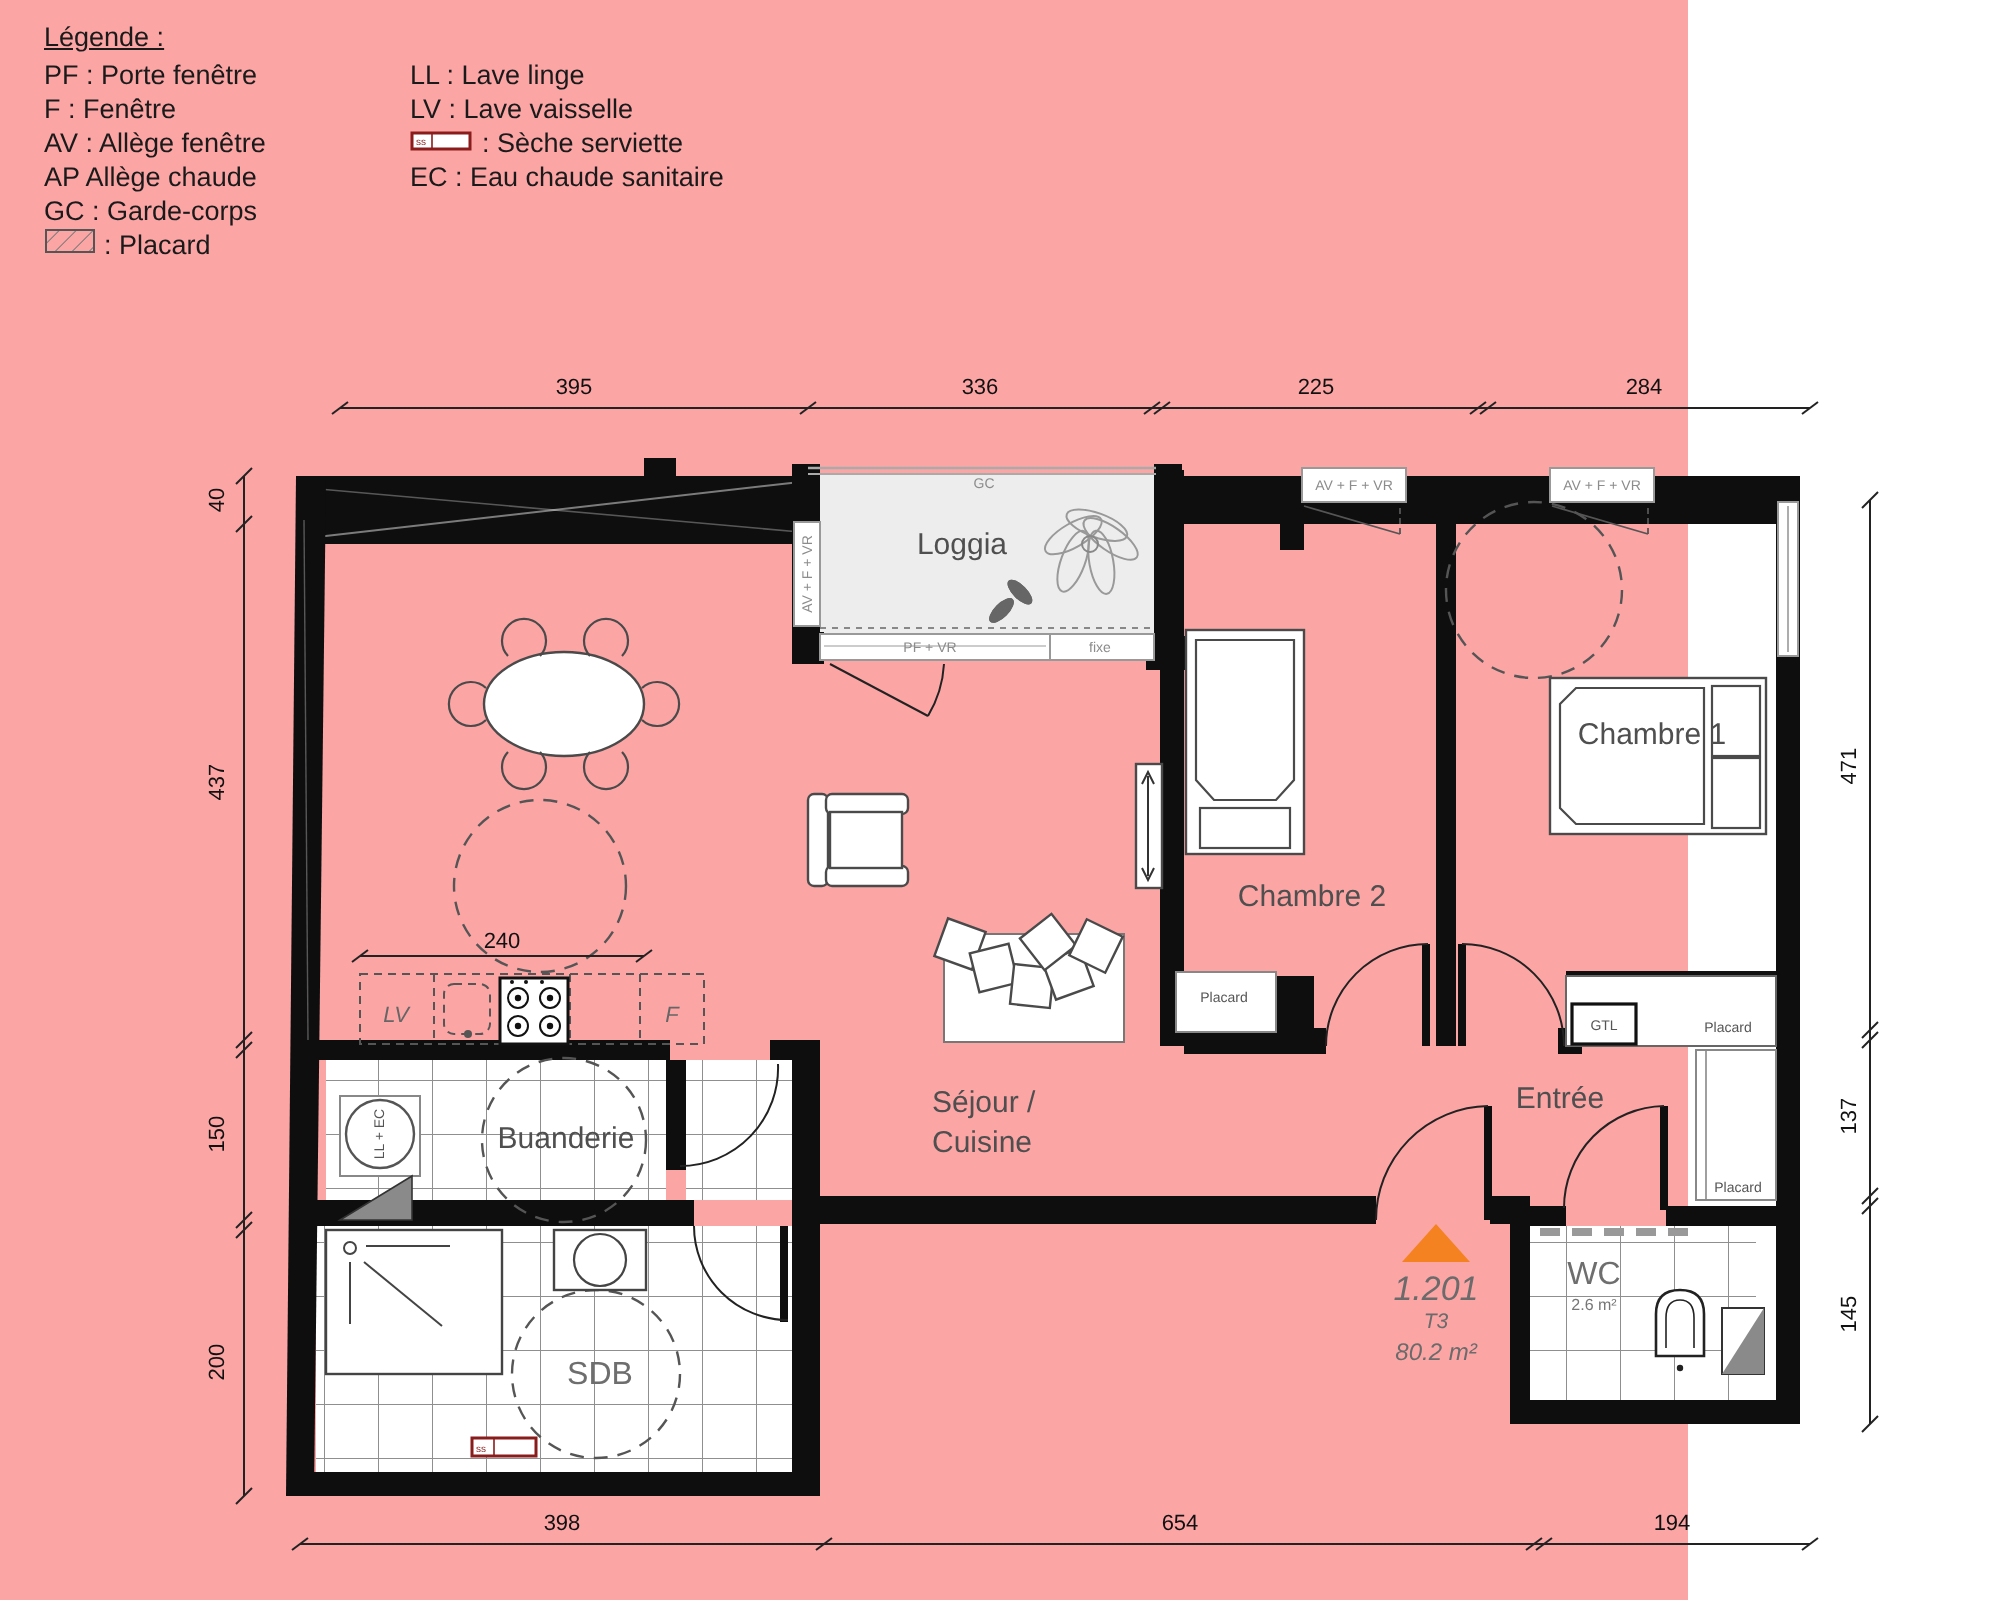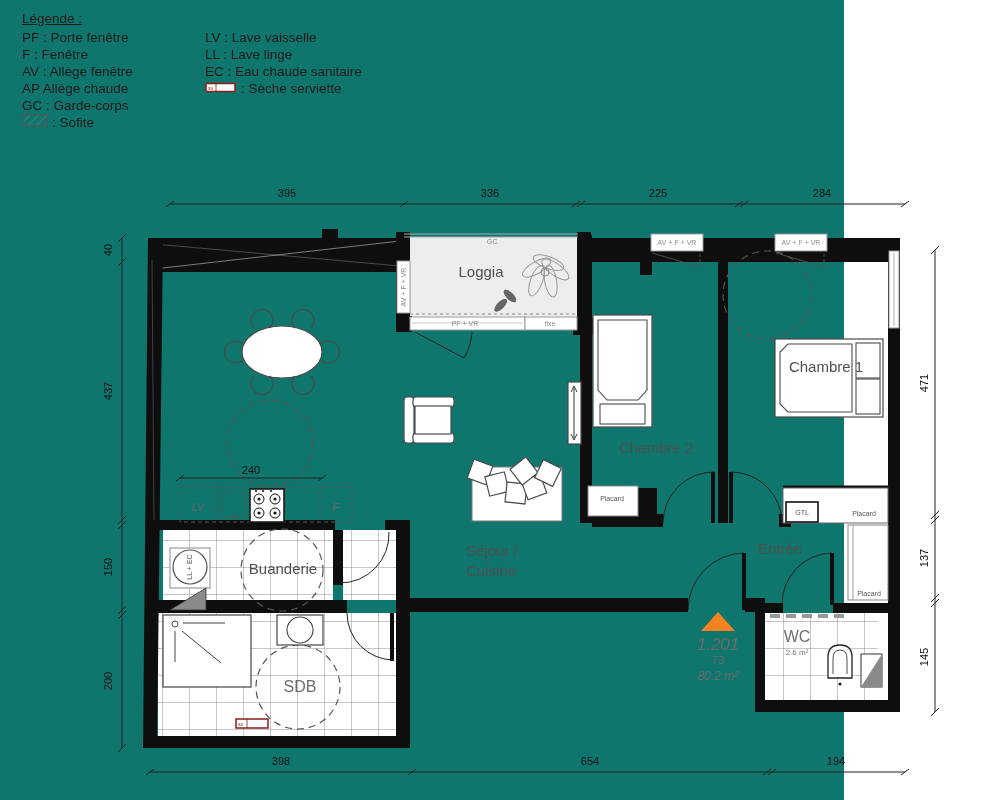--- a/index.html
+++ b/index.html
@@ -1,17 +1,17 @@
 <!DOCTYPE html>
 <html><head>
 <meta charset="utf-8">
 <style>
   html,body{margin:0;padding:0;background:#ffffff;width:996px;height:800px;overflow:hidden;
     font-family:"Liberation Sans", sans-serif;}
-  #stage{position:relative;width:844px;height:800px;background:#0f766e;}
+  #stage{position:relative;width:844px;height:800px;background:#fca5a5;}
   
   #legend{position:absolute;left:22px;top:10px;color:#1a1a1a;font-size:13.5px;line-height:17px;}
   #legend .title{text-decoration:underline;margin-bottom:2px;}
   #legend .cols{display:flex;}
   #legend .c1{width:183px;}
   #legend .c2{width:260px;}
   #legend .row{height:17px;white-space:nowrap;display:flex;align-items:center;}
   #legend .ic{display:inline-block;margin-right:4px;}
   
   #plan{position:absolute;left:0;top:0;}
@@ -49,36 +49,36 @@
         <div class="row">
           <span class="ic">
             <svg width="26" height="13">
               <defs>
                   <pattern id="hleg" width="6" height="6" patternUnits="userSpaceOnUse" patternTransform="rotate(45)">
                 <line x1="0" y1="0" x2="0" y2="6" stroke="#777" stroke-width="1"></line>
                   </pattern>
                 </defs>
               <rect x="1" y="1" width="24" height="11" fill="url(#hleg)" stroke="#555"></rect>
             </svg></span>
-          <span>: Sofite</span>
+          <span>: Placard</span>
         </div>
       </div>
       <div class="c2">
+        <div class="row">LL : Lave linge</div>
         <div class="row">LV :  Lave vaisselle</div>
-        <div class="row">LL : Lave linge</div>
-        <div class="row">EC :  Eau chaude sanitaire</div>
         <div class="row">
           <span class="ic">
             <svg width="32" height="11">
               <rect x="1" y="1.5" width="29" height="8" fill="#fff" stroke="#8A1C1C" stroke-width="1.5"></rect>
               <line x1="11" y1="1.5" x2="11" y2="9.5" stroke="#8A1C1C" stroke-width="0.8"></line>
               <text x="3" y="7.5" font-size="5" fill="#8A1C1C">ss</text>
             </svg></span>
           <span>: Sèche serviette</span>
         </div>
+        <div class="row">EC :  Eau chaude sanitaire</div>
       </div>
     </div>
   </div>
 
   <svg id="plan" width="996" height="800" viewBox="0 0 996 800">
     <defs>
       <pattern id="tiles" width="27" height="27" patternUnits="userSpaceOnUse">
         <rect width="27" height="27" fill="#fff"></rect>
         <path d="M 27 0 L 0 0 0 27" fill="none" stroke="#8f8f8f" stroke-width="1"></path>
       </pattern>

